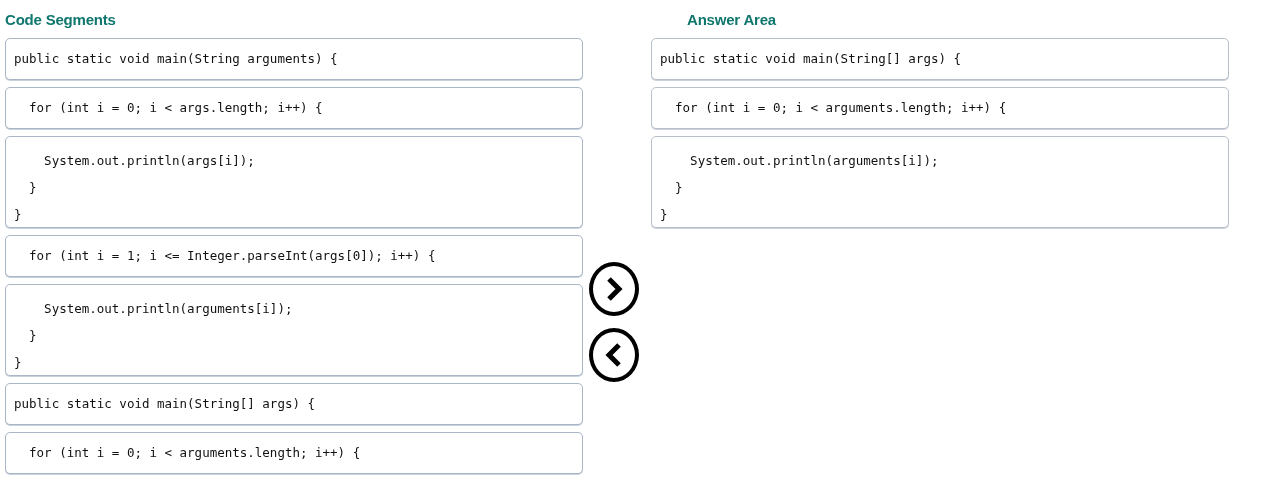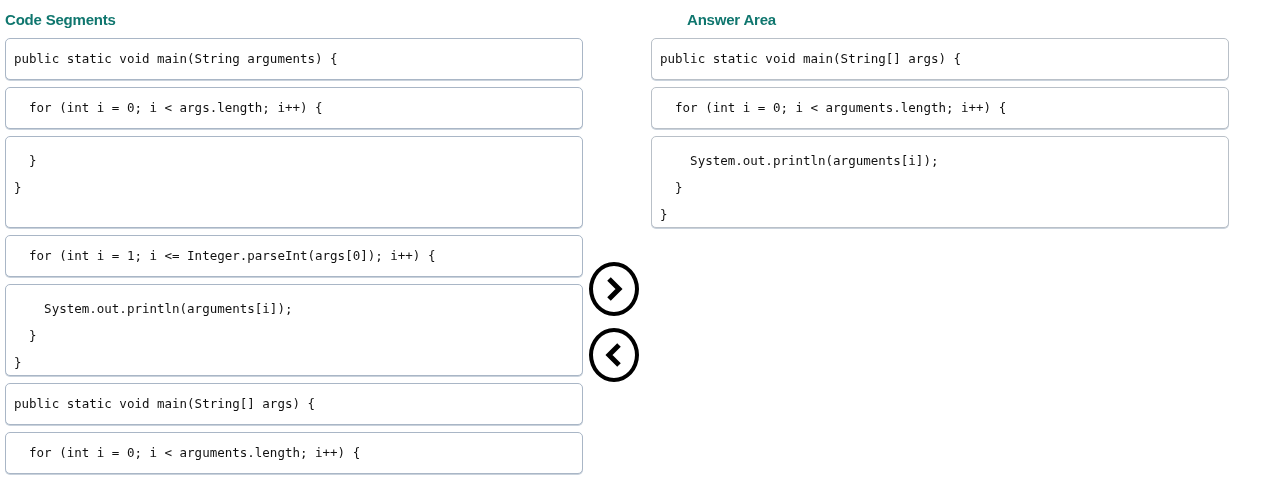--- a/index.html
+++ b/index.html
@@ -112,21 +112,21 @@
 
 <div class="stage">
 
   <div class="col-heading" id="heading-code">Code Segments</div>
 
   <div class="col-heading" id="heading-answer">Answer Area</div>
 
   <div class="column" id="col-code-segments">
       <div class="seg one-line"><span class="code-line">public static void main(String arguments) {</span></div>
       <div class="seg one-line"><span class="code-line">  for (int i = 0; i &lt; args.length; i++) {</span></div>
-      <div class="seg three-line"><span class="code-line">  }</span><span class="code-line">}</span></div>
+      <div class="seg three-line"><span class="code-line">    System.out.println(args[i]);</span><span class="code-line">  }</span><span class="code-line">}</span></div>
       <div class="seg one-line"><span class="code-line">  for (int i = 1; i &lt;= Integer.parseInt(args[0]); i++) {</span></div>
       <div class="seg three-line"><span class="code-line">    System.out.println(arguments[i]);</span><span class="code-line">  }</span><span class="code-line">}</span></div>
       <div class="seg one-line"><span class="code-line">public static void main(String[] args) {</span></div>
       <div class="seg one-line"><span class="code-line">  for (int i = 0; i &lt; arguments.length; i++) {</span></div>
     </div>
 
   <div class="column" id="col-answer-area">
       <div class="seg one-line"><span class="code-line">public static void main(String[] args) {</span></div>
       <div class="seg one-line"><span class="code-line">  for (int i = 0; i &lt; arguments.length; i++) {</span></div>
       <div class="seg three-line"><span class="code-line">    System.out.println(arguments[i]);</span><span class="code-line">  }</span><span class="code-line">}</span></div>

